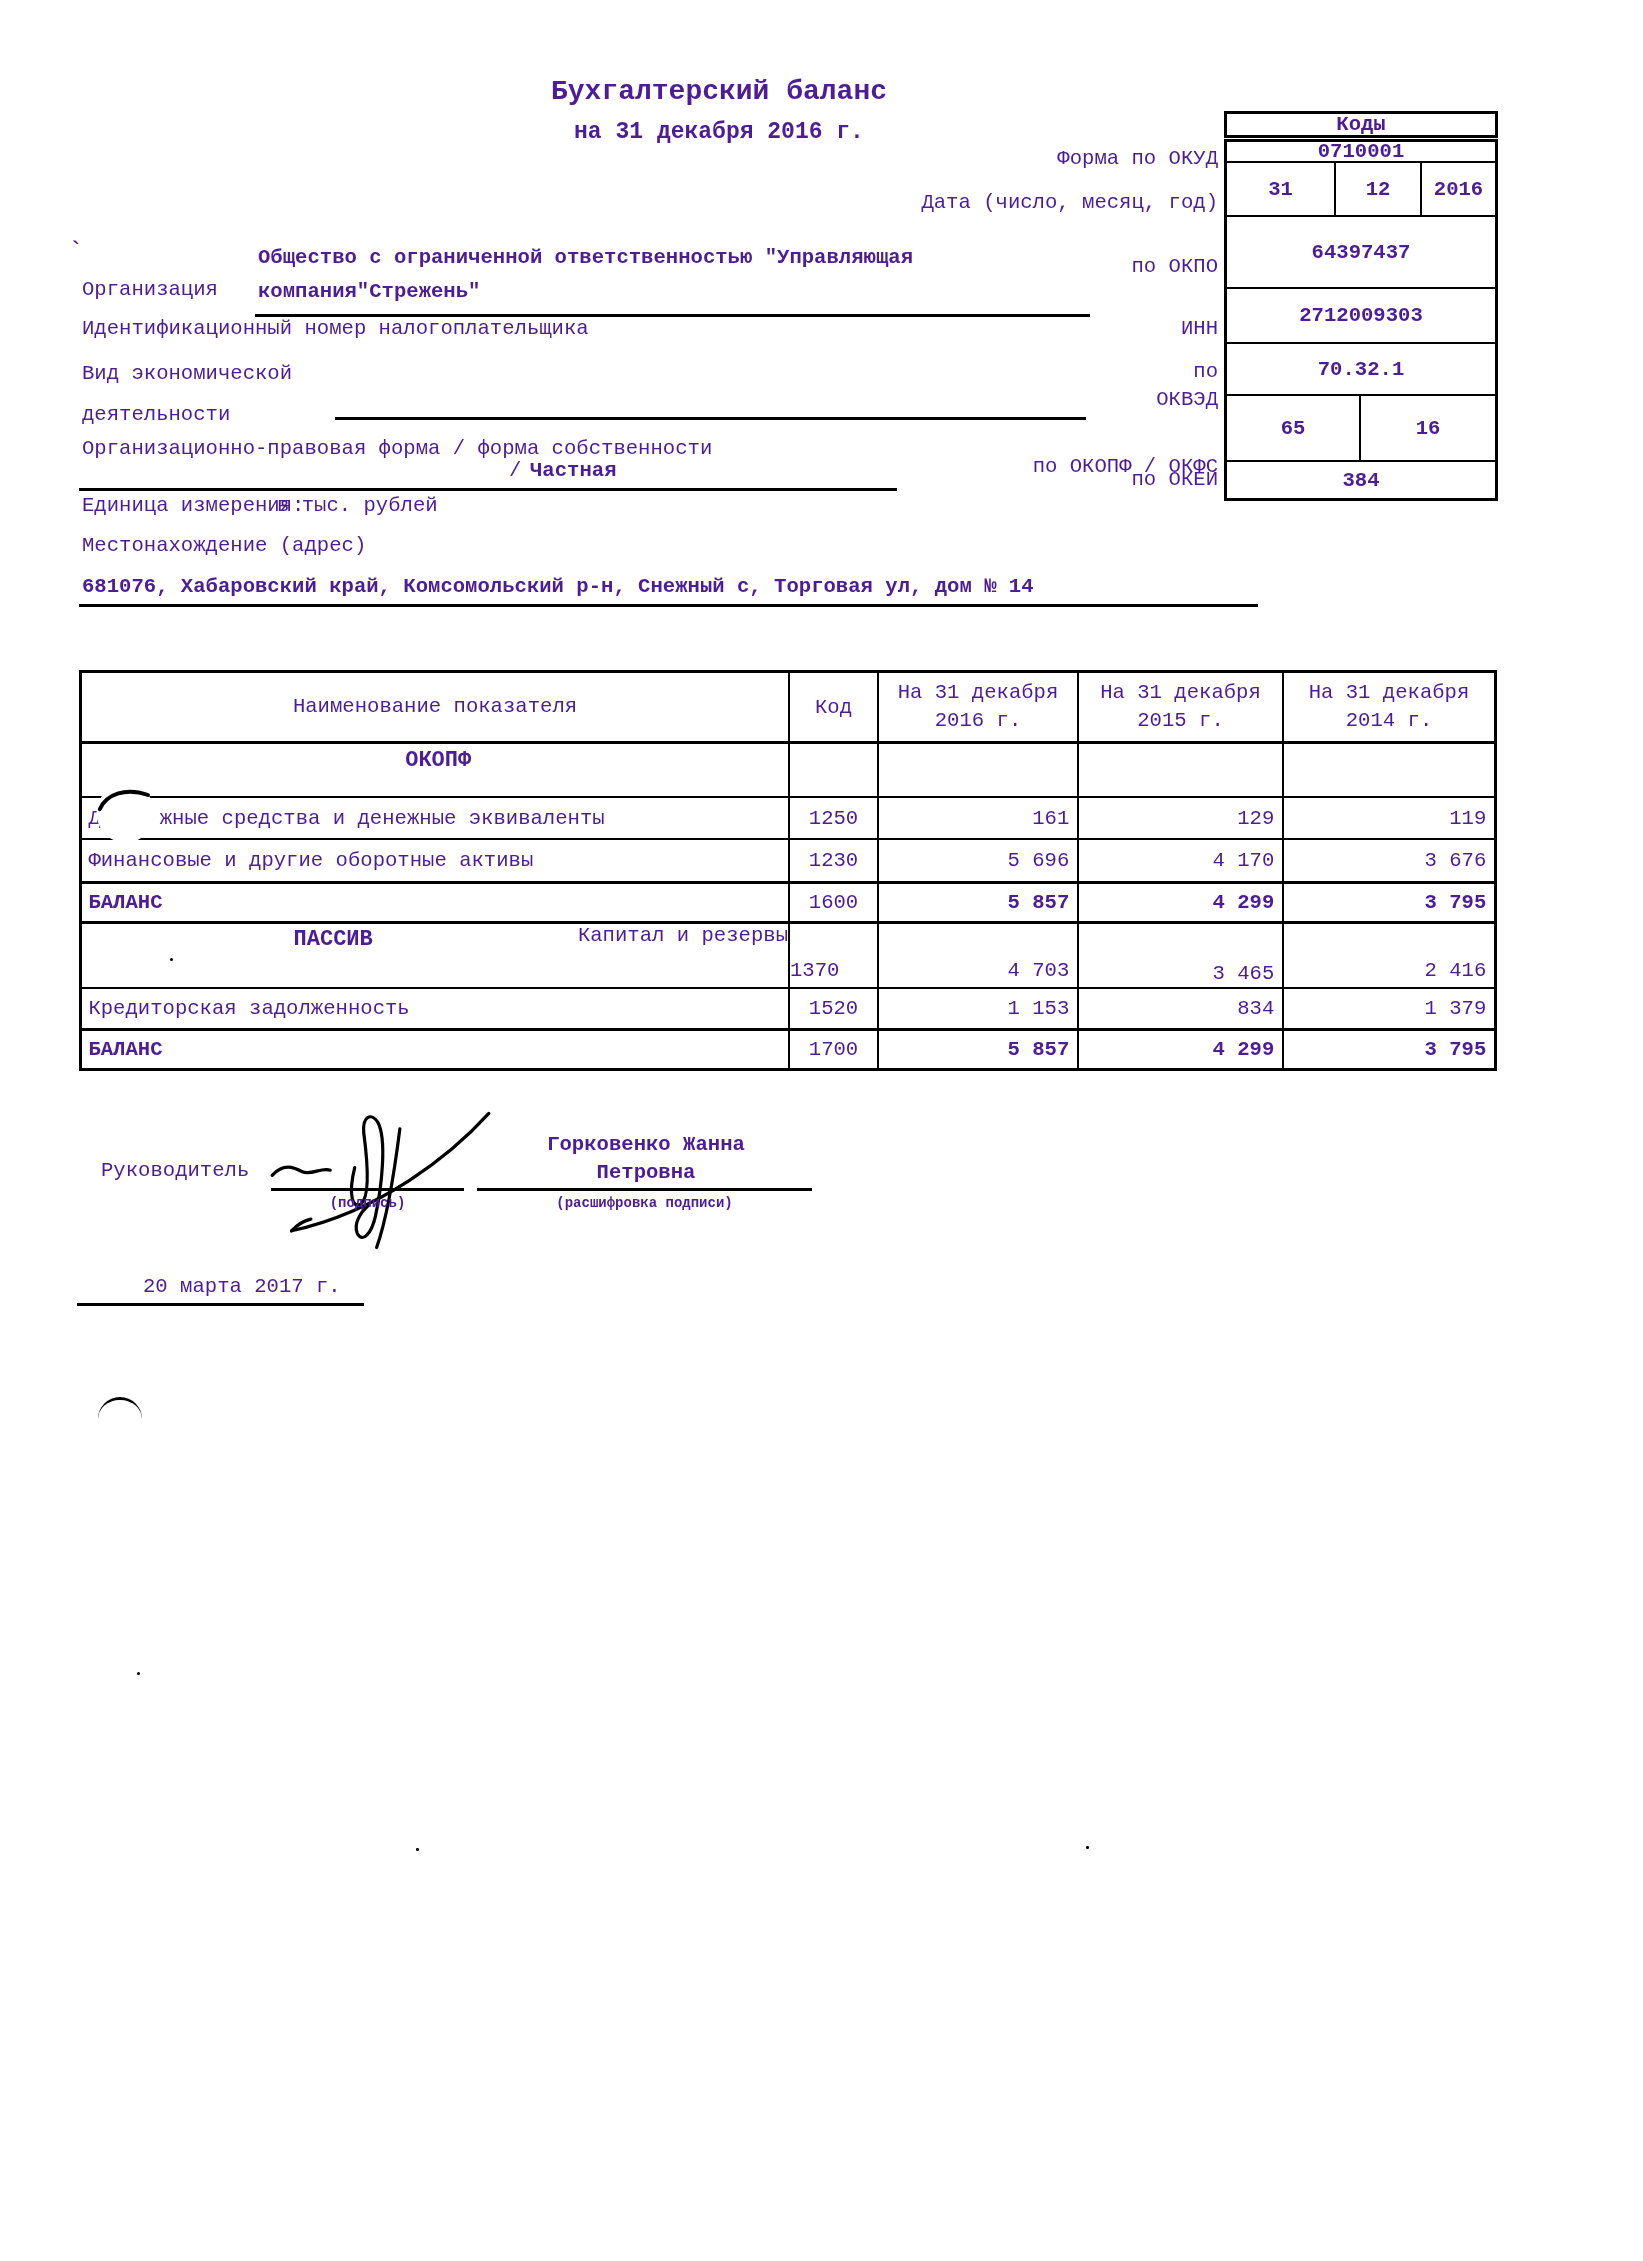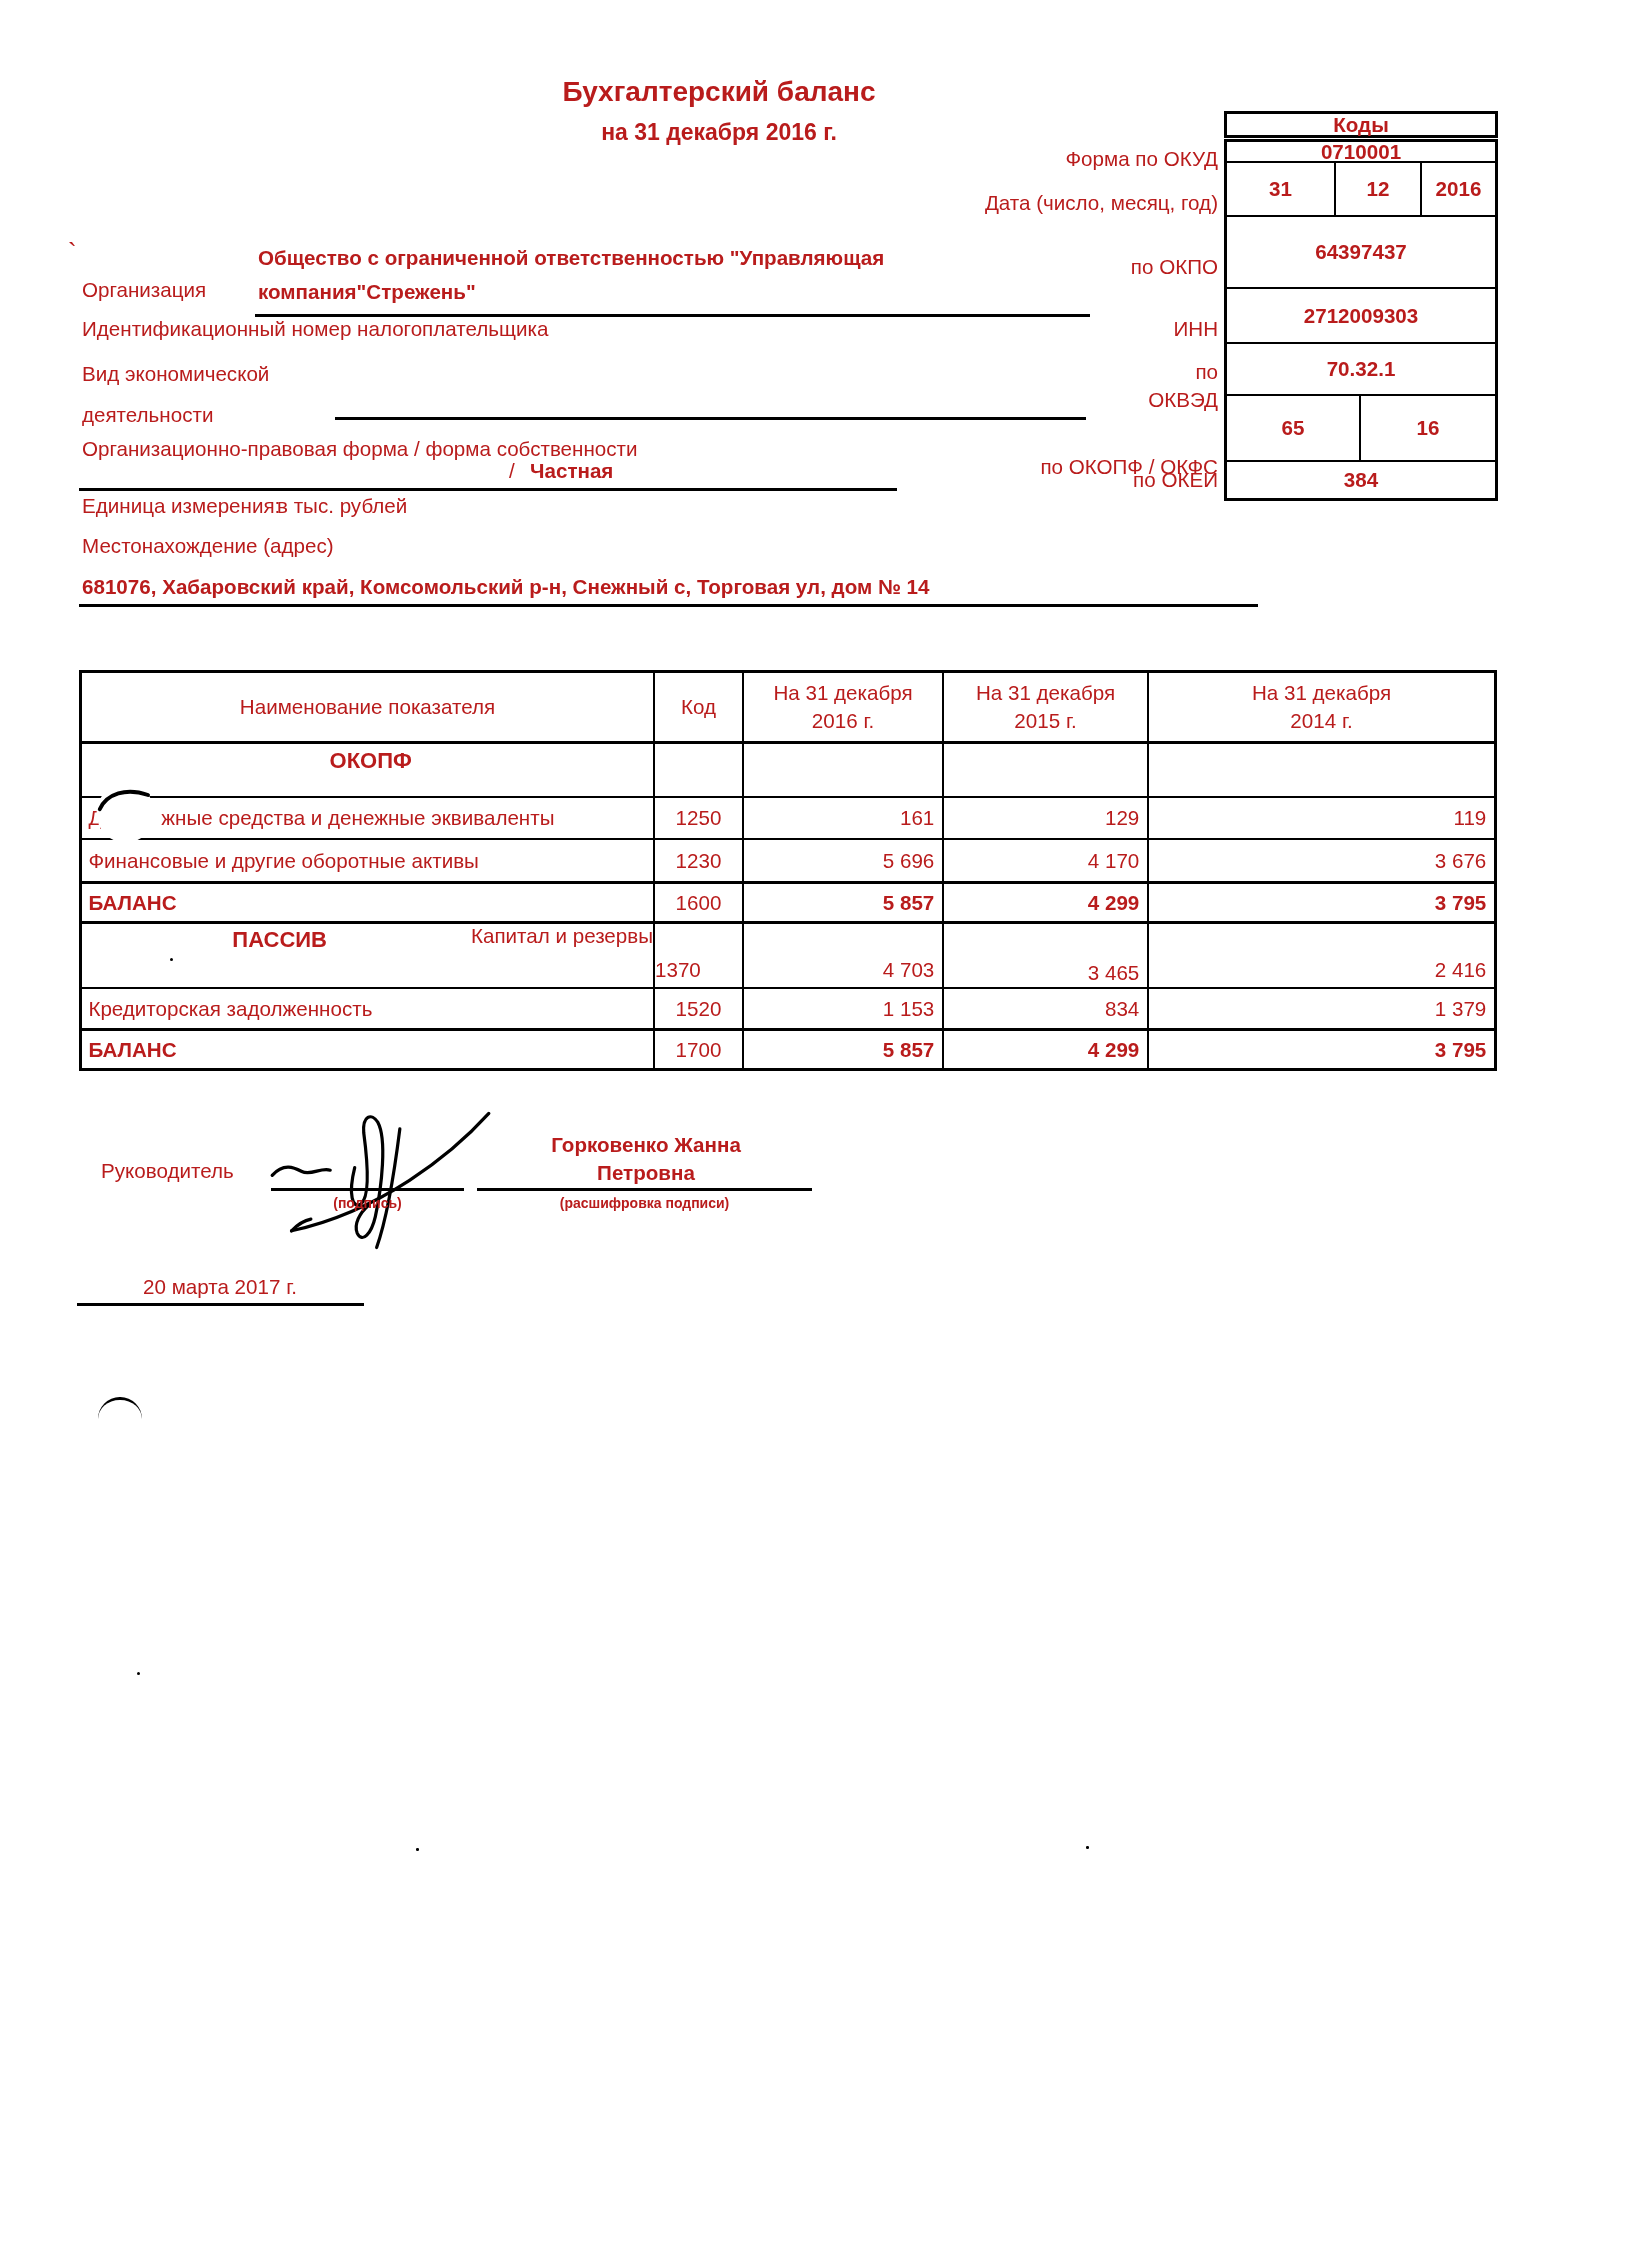--- a/index.html
+++ b/index.html
@@ -1,18 +1,18 @@
 <!DOCTYPE html>
 <html style="font-size:10.3px"><head>
 <meta charset="utf-8">
 <style>
   html,body{margin:0;padding:0;background:#fff;}
   .page{
-    position:relative;width:1643px;height:2261px;background:#fff;color:#b91c1c;
-    font-family:Liberation Sans, sans-serif;font-size:20.6px;overflow:hidden;
+    position:relative;width:1643px;height:2261px;background:#fff;color:#4c1d95;
+    font-family:Liberation Mono, monospace;font-size:20.6px;overflow:hidden;
   }
   .abs{position:absolute;white-space:nowrap;}
   .b{font-weight:bold;}
   .hr{position:absolute;background:#000;}
   .cap{font-size:14px;}
   .lblr{position:absolute;right:425px;text-align:left;white-space:nowrap;}
 
   
   .kody{left:1224px;top:111px;width:274px;height:27px;border:3.2px solid #000;
         box-sizing:border-box;display:flex;align-items:center;justify-content:center;font-weight:bold;}
@@ -22,21 +22,21 @@
   .ccell{height:100%;display:flex;align-items:center;justify-content:center;}
   .cb{border-left:2.6px solid #000;}
 
   
   .btable{left:79px;top:670px;width:1418px;border:3.9px solid #000;box-sizing:border-box;}
   .trow{display:flex;border-top:2.6px solid #000;align-items:stretch;}
   .trow.first{border-top:none;}
   .trow.t6{border-top-width:3.9px;}
   .c{border-left:2.6px solid #000;display:flex;align-items:center;box-sizing:border-box;}
   .c.cfirst{border-left:none;}
-  .cn{width:571px;padding-left:6.4px;}
+  .cn{width:706px;padding-left:6.4px;}
   .cc{width:89px;justify-content:center;}
   .c1{width:200px;}
   .c2{width:205px;}
   .c3{flex:1;}
   .num{justify-content:flex-end;padding-right:7.7px;}
   .hcell{flex-direction:column;justify-content:center;text-align:center;line-height:1.35;padding-left:0;}
   .secttl{width:100%;text-align:center;font-weight:bold;font-size:22px;}
   .total .cn,.total .num{font-weight:bold;}
   .mergecol{flex-direction:row;align-items:stretch;justify-content:space-between;}
   .mergebot{flex-direction:column;align-items:stretch;justify-content:flex-end;}

